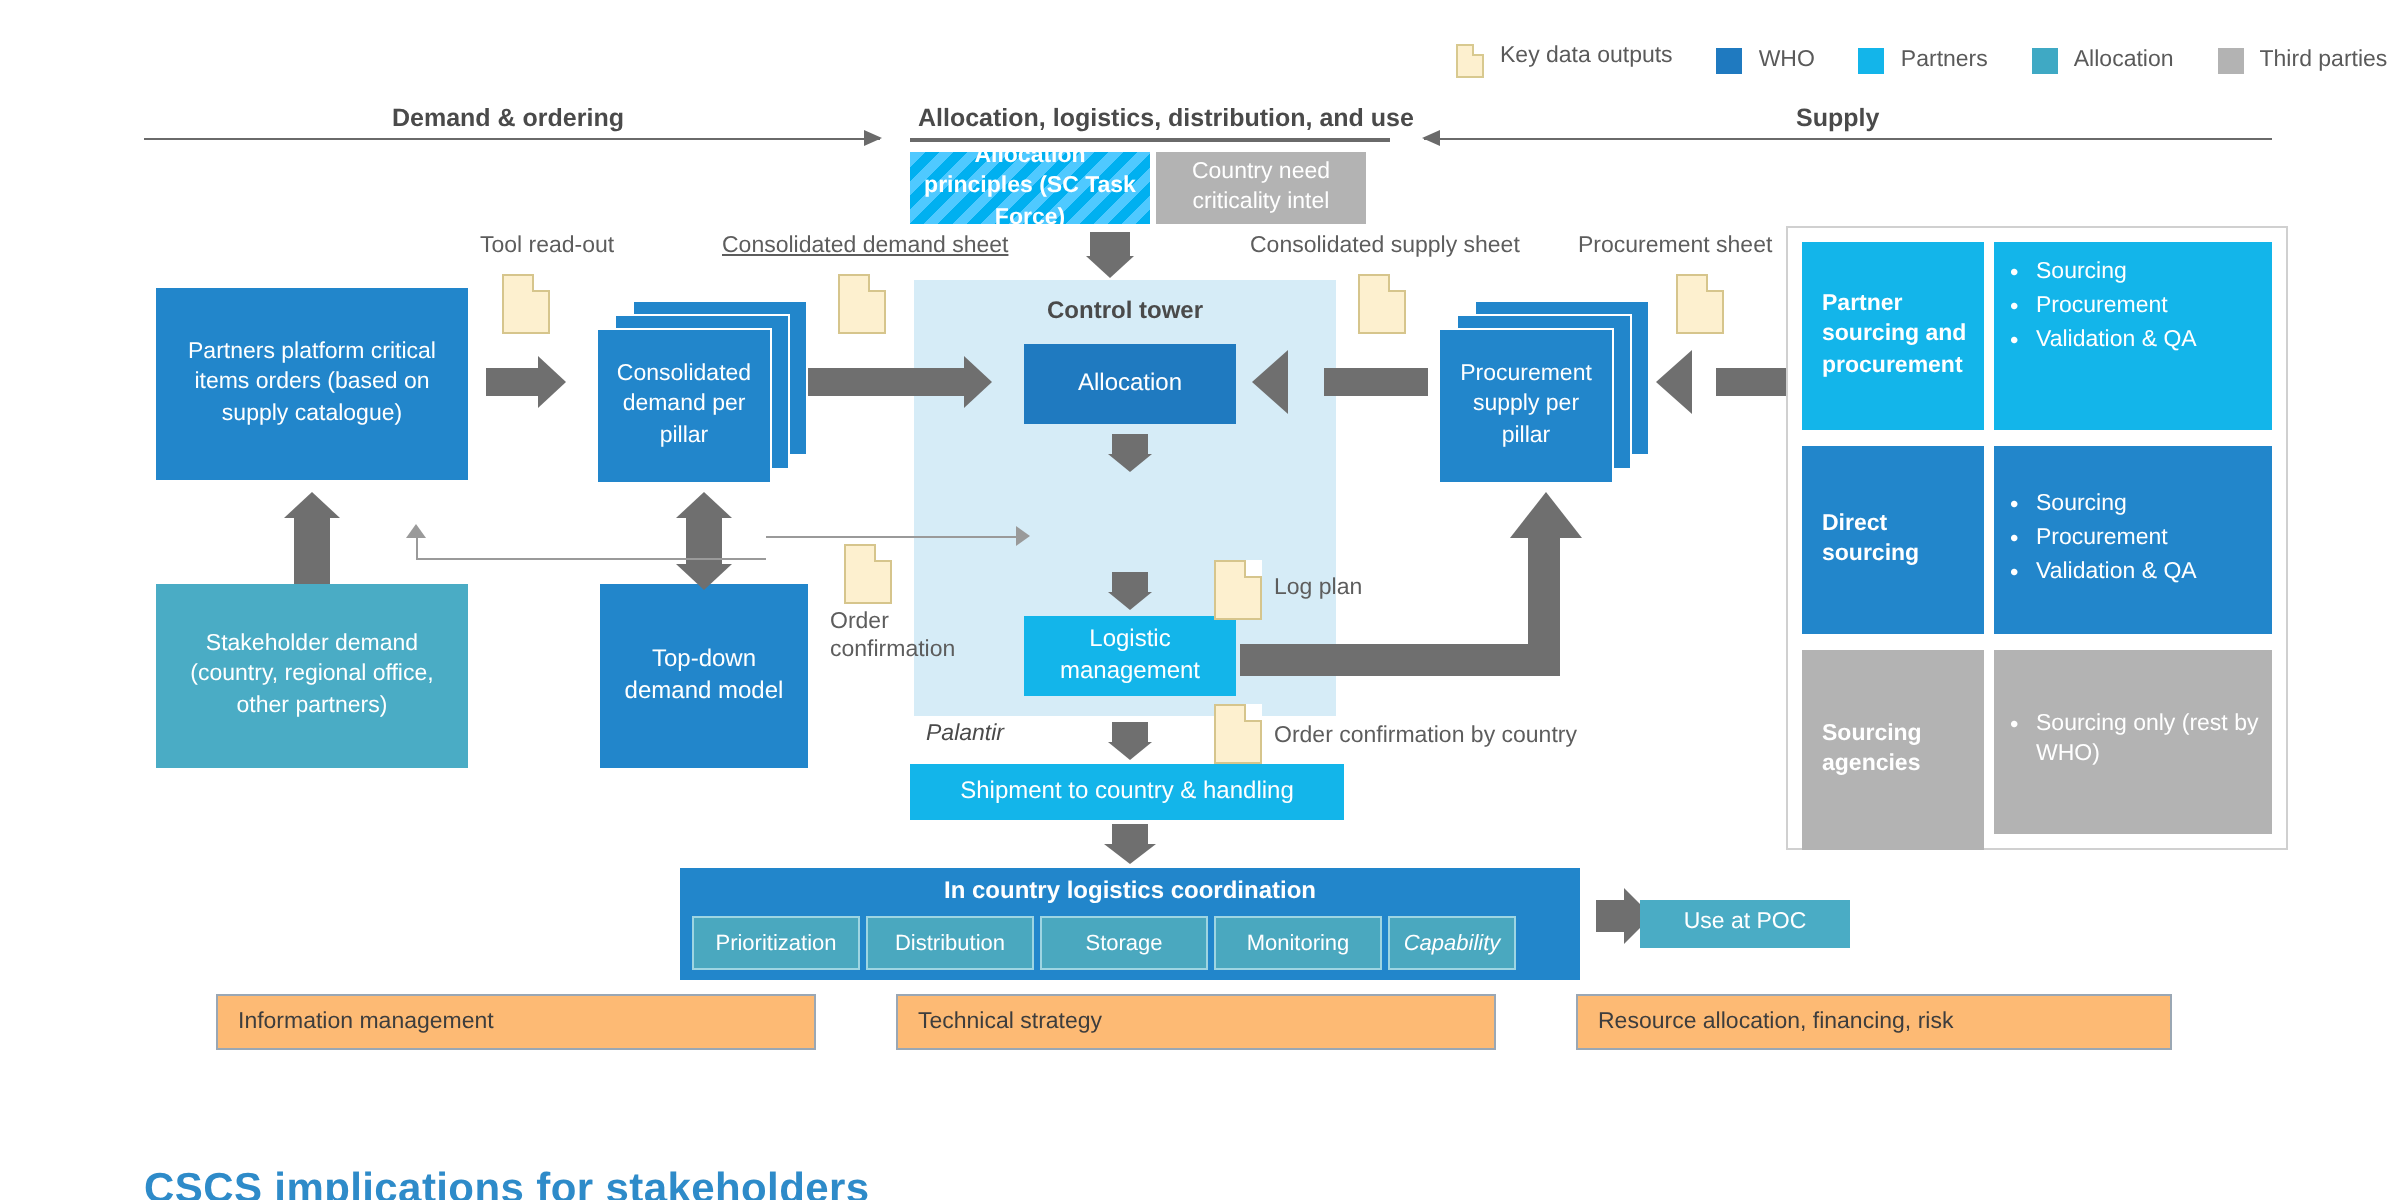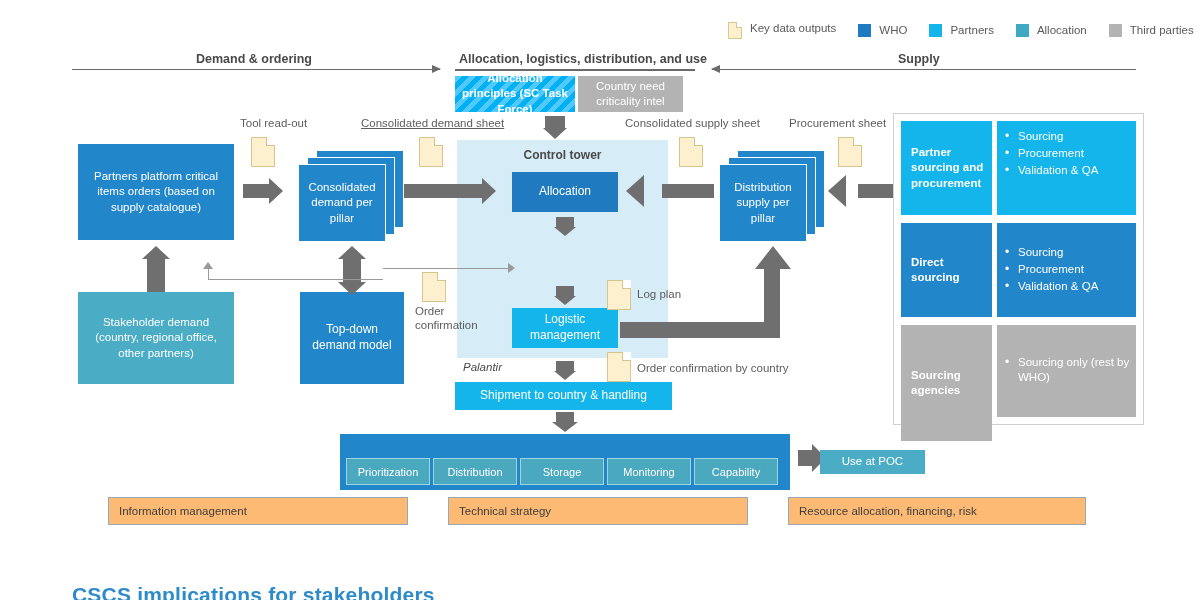--- a/index.html
+++ b/index.html
@@ -177,21 +177,21 @@
   <div class="abs" style="left:208px;top:279px;width:175px;height:1px;background:#9a9a9a;"></div>
   <div class="abs" style="left:383px;top:268px;width:129px;height:1px;background:#9a9a9a;"></div>
   <div class="abs" style="left:508px;top:263px;width:0;height:0;border-top:5px solid transparent;border-bottom:5px solid transparent;border-left:7px solid #9a9a9a;"></div>
 
   <div class="stack" style="left:719px;top:150px;">
     <div class="sh" style="left:18px;top:0px;width:88px;height:78px;background:#2286cb;"></div>
     <div class="sh" style="left:9px;top:7px;width:88px;height:78px;background:#2286cb;"></div>
     <div class="sh" style="left:0px;top:14px;width:88px;height:78px;background:#2286cb;"></div>
   </div>
   <div class="box" style="left:719px;top:164px;width:88px;height:78px;color:#fff;">
-    <span>Distribution supply per pillar</span>
+    <span>Procurement supply per pillar</span>
   </div>
 
   <div class="ga" style="left:662px;top:184px;width:52px;height:14px;"></div>
   <div class="ga-head" style="left:626px;top:175px;border-top:16px solid transparent;border-bottom:16px solid transparent;border-right:18px solid #6f6f6f;"></div>
 
   <div class="ga" style="left:858px;top:184px;width:36px;height:14px;"></div>
   <div class="ga-head" style="left:828px;top:175px;border-top:16px solid transparent;border-bottom:16px solid transparent;border-right:18px solid #6f6f6f;"></div>
 
   <div class="ga" style="left:620px;top:322px;width:160px;height:16px;"></div>
   <div class="ga" style="left:764px;top:268px;width:16px;height:60px;"></div>
@@ -219,33 +219,36 @@
   <div class="doc-label" style="left:637px;top:362px;">Order confirmation by country</div>
 
   <div class="box" style="left:455px;top:382px;width:217px;height:28px;background:#13b5ea;font-size:12px;">
     <span>Shipment to country &amp; handling</span>
   </div>
 
   <div class="ga" style="left:556px;top:412px;width:18px;height:10px;"></div>
   <div class="ga-head" style="left:552px;top:422px;border-left:13px solid transparent;border-right:13px solid transparent;border-top:10px solid #6f6f6f;"></div>
 
   <div class="panel" style="left:340px;top:434px;width:450px;height:56px;background:#2286cb;"></div>
+  <div class="box bold" style="left:340px;top:437px;width:450px;height:18px;font-size:12px;">
+    <span>In country logistics coordination</span>
+  </div>
   <div class="subchip" style="left:346px;top:458px;width:84px;height:27px;">
     <span>Prioritization</span>
   </div>
   <div class="subchip" style="left:433px;top:458px;width:84px;height:27px;">
     <span>Distribution</span>
   </div>
   <div class="subchip" style="left:520px;top:458px;width:84px;height:27px;">
     <span>Storage</span>
   </div>
   <div class="subchip" style="left:607px;top:458px;width:84px;height:27px;">
     <span>Monitoring</span>
   </div>
-  <div class="subchip" style="left:694px;top:458px;width:84px;height:27px;">
+  <div class="subchip" style="left:694px;top:458px;width:64px;height:27px;font-style:italic;">
     <span>Capability</span>
   </div>
 
   <div class="ga" style="left:798px;top:450px;width:14px;height:16px;"></div>
   <div class="ga-head" style="left:812px;top:444px;border-top:14px solid transparent;border-bottom:14px solid transparent;border-left:14px solid #6f6f6f;"></div>
 
   <div class="box" style="left:820px;top:450px;width:105px;height:24px;background:#4aacc5;font-size:11.5px;">
     <span>Use at POC</span>
   </div>
 
@@ -276,21 +279,21 @@
     <span>Direct sourcing</span>
   </div>
   <div class="box bullets" style="left:997px;top:223px;width:139px;height:94px;background:#2286cb;display:block;padding-top:20px;">
     <ul>
       <li>Sourcing</li>
       <li>Procurement</li>
       <li>Validation &amp; QA</li>
     </ul>
   </div>
 
-  <div class="box bold" style="left:901px;top:325px;width:91px;height:116px;background:#b3b3b3;justify-content:flex-end;text-align:left;padding-left:10px;">
+  <div class="box bold" style="left:901px;top:325px;width:91px;height:100px;background:#b3b3b3;justify-content:flex-end;text-align:left;padding-left:10px;">
     <span>Sourcing agencies</span>
   </div>
   <div class="box bullets" style="left:997px;top:325px;width:139px;height:92px;background:#b3b3b3;display:block;padding-top:28px;">
     <ul>
       <li>Sourcing only (rest by WHO)</li>
     </ul>
   </div>
 
   <div class="footline">CSCS implications for stakeholders</div>
 

